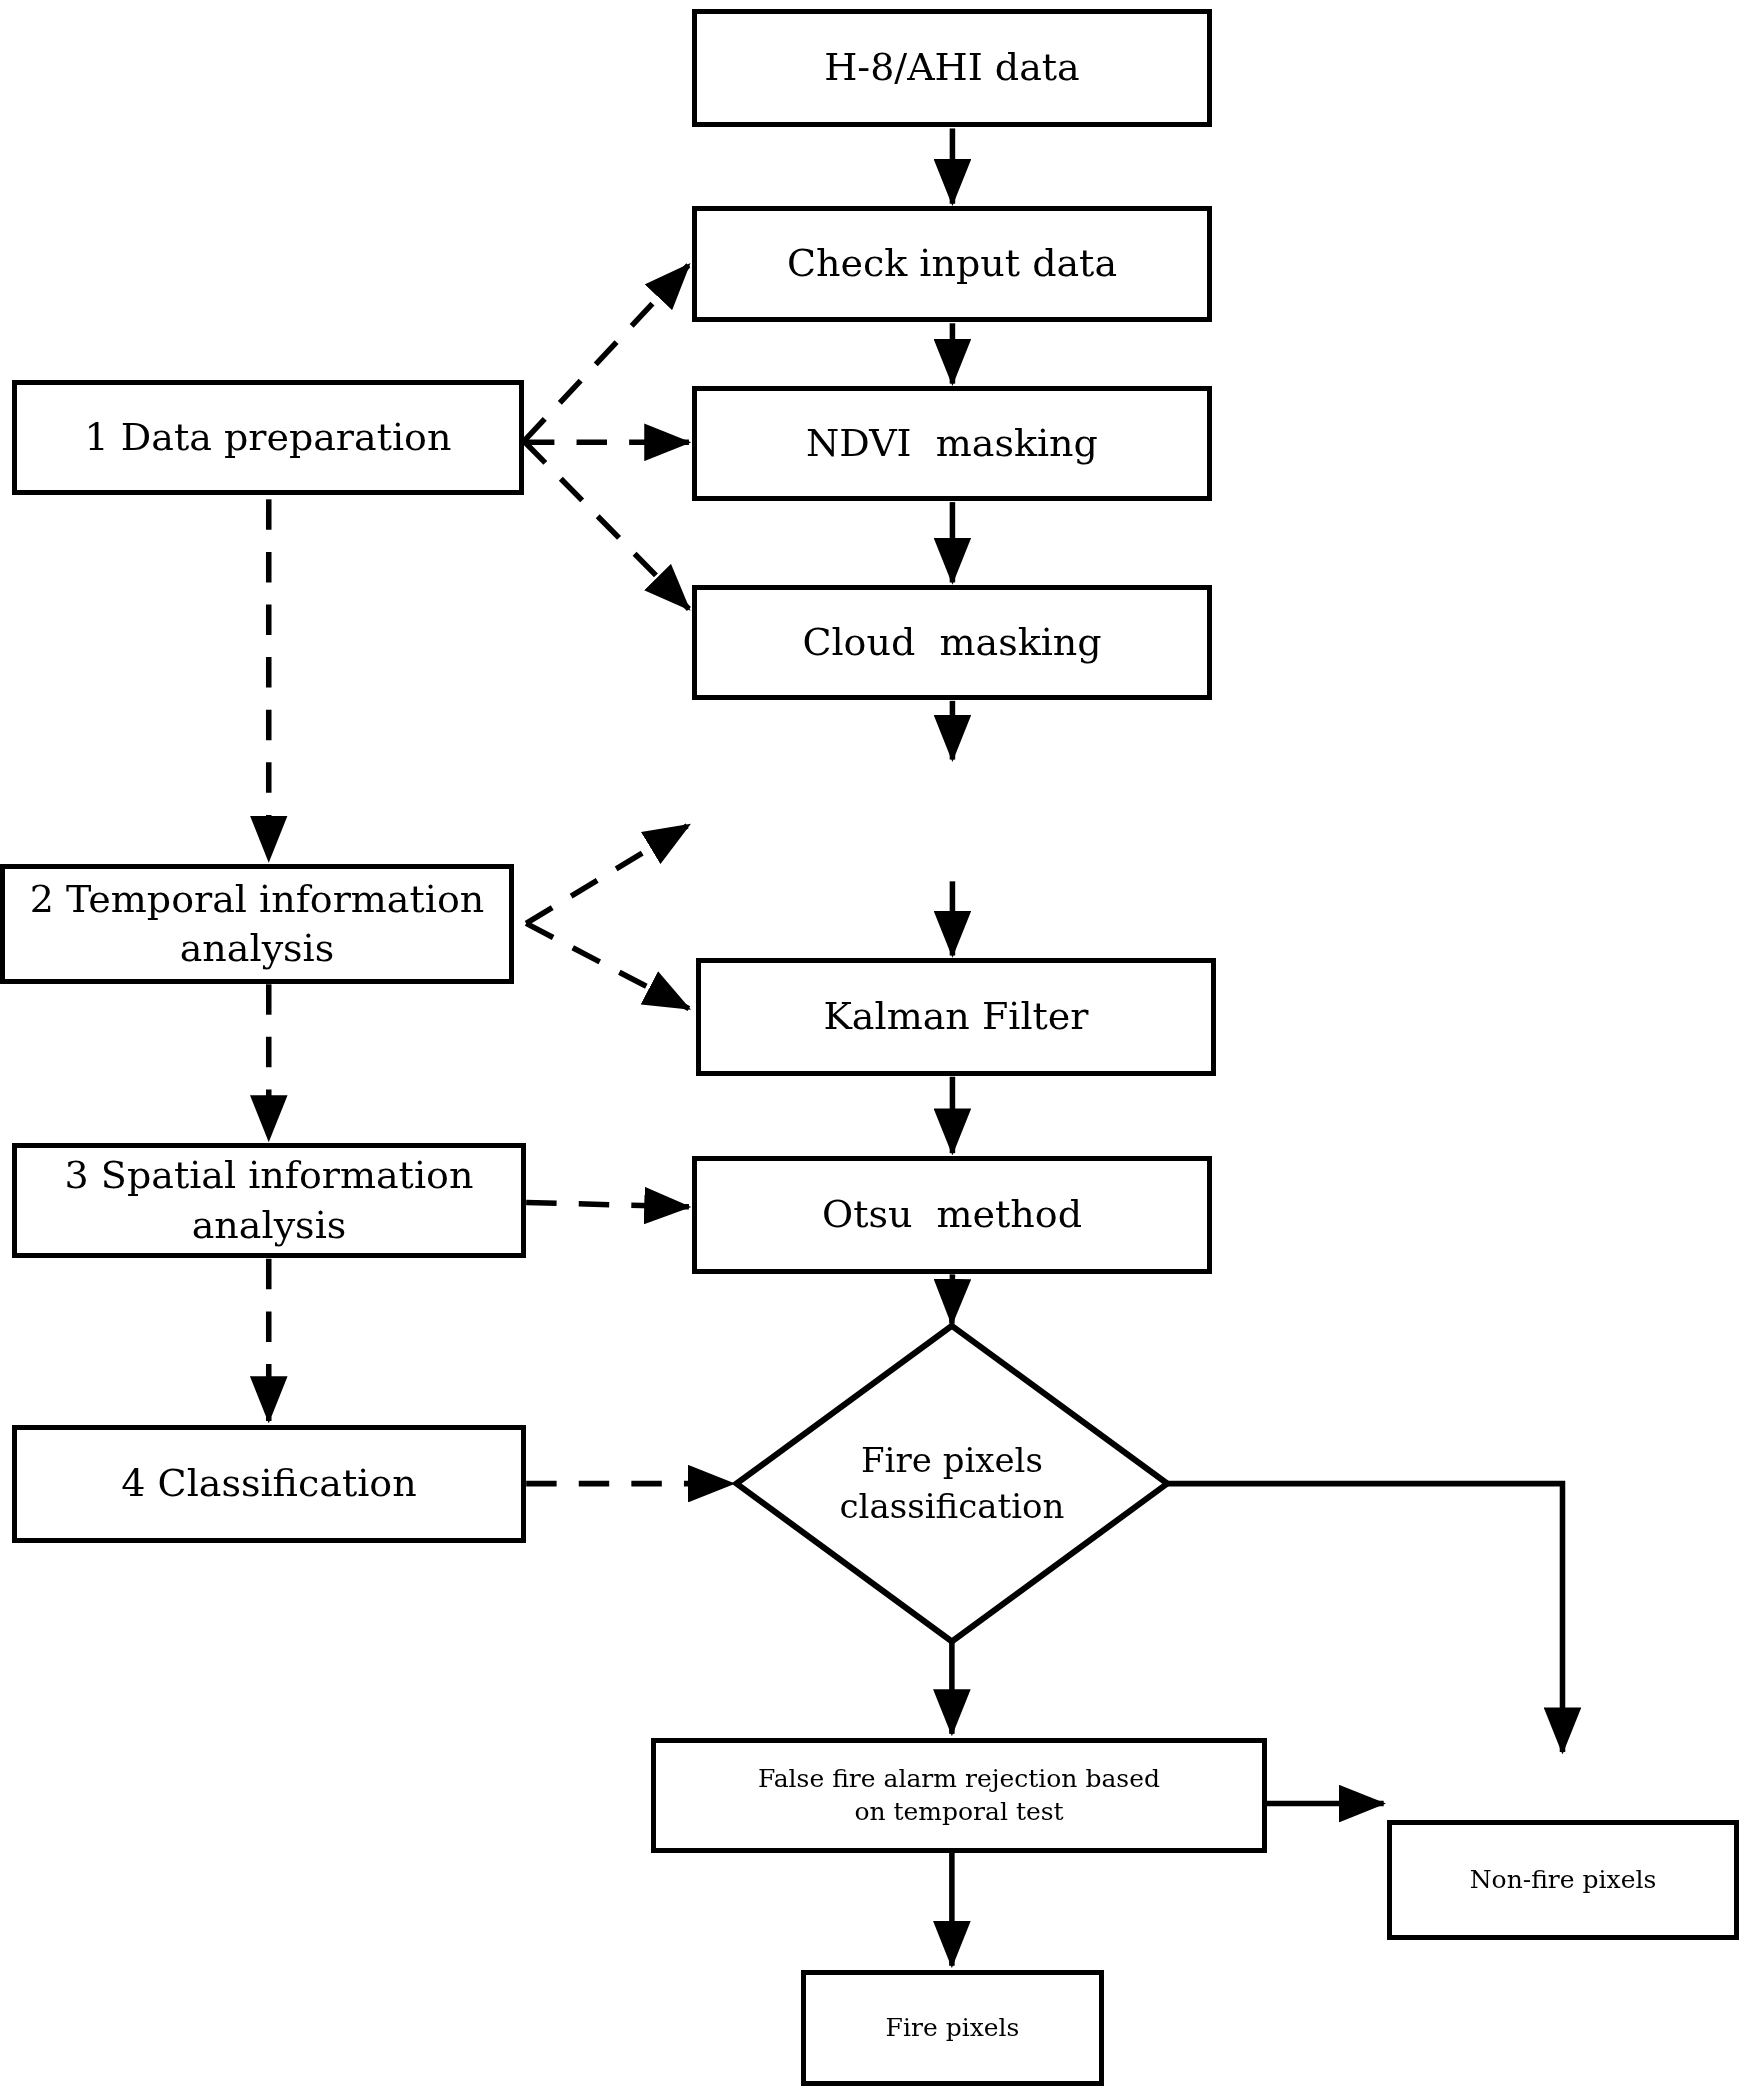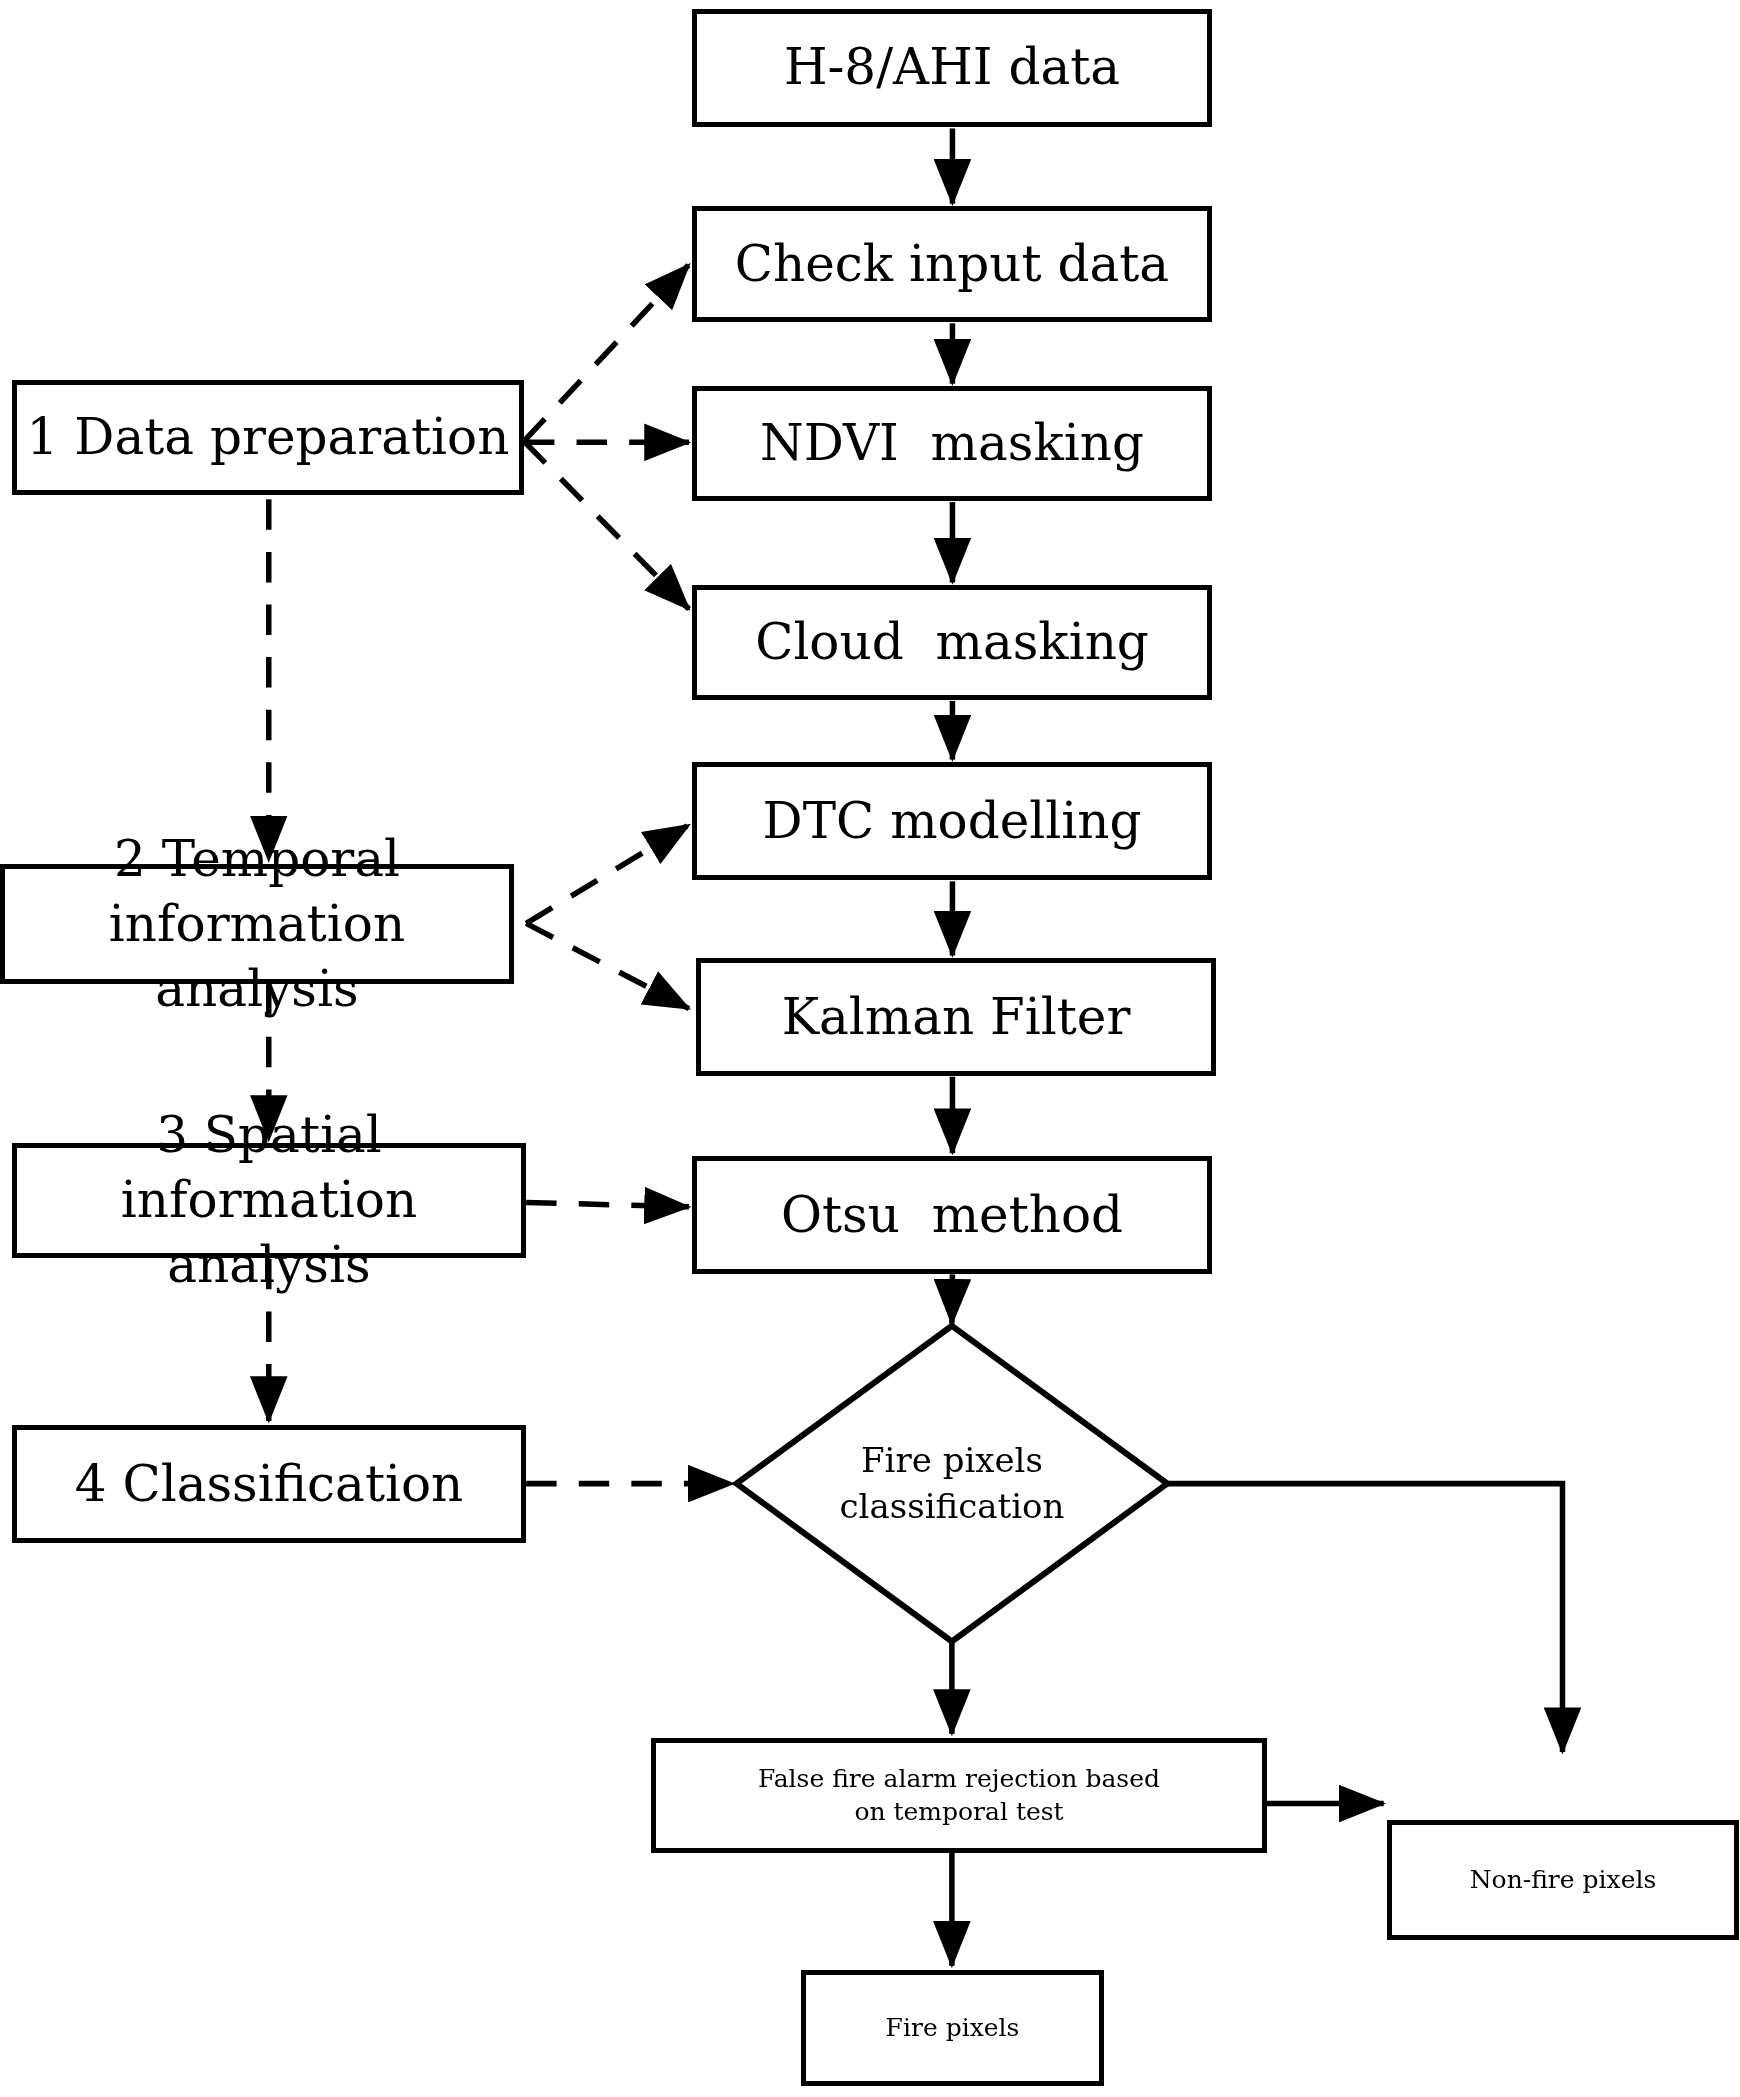--- a/index.html
+++ b/index.html
@@ -22,21 +22,21 @@
   }
   .node {
     position: absolute;
     box-sizing: border-box;
     border: 5.5px solid #000000;
     background: #ffffff;
     display: flex;
     align-items: center;
     justify-content: center;
     text-align: center;
-    font-size: 50px;
+    font-size: 38px;
     line-height: 1.3;
     z-index: 2;
   }
   .node .lbl, .free-label .lbl {
     white-space: pre-wrap;
     display: block;
   }
   .node.small { font-size: 25px; }
   .free-label {
     position: absolute;
@@ -101,23 +101,20 @@
   </div>
 
   <div class="node" style="left:692px; top:386px; width:520px; height:115px;">
     <span class="lbl">NDVI  masking</span>
   </div>
 
   <div class="node" style="left:692px; top:585px; width:520px; height:115px;">
     <span class="lbl">Cloud  masking</span>
   </div>
 
-  <div class="node" style="left:692px; top:762px; width:520px; height:118px;">
-    <span class="lbl">DTC modelling</span>
-  </div>
 
   <div class="node" style="left:696px; top:958px; width:520px; height:118px;">
     <span class="lbl">Kalman Filter</span>
   </div>
 
   <div class="node" style="left:692px; top:1156px; width:520px; height:118px;">
     <span class="lbl">Otsu  method</span>
   </div>
 
   <div class="free-label" style="left:758px; top:1387px; width:388px; height:194px;">

